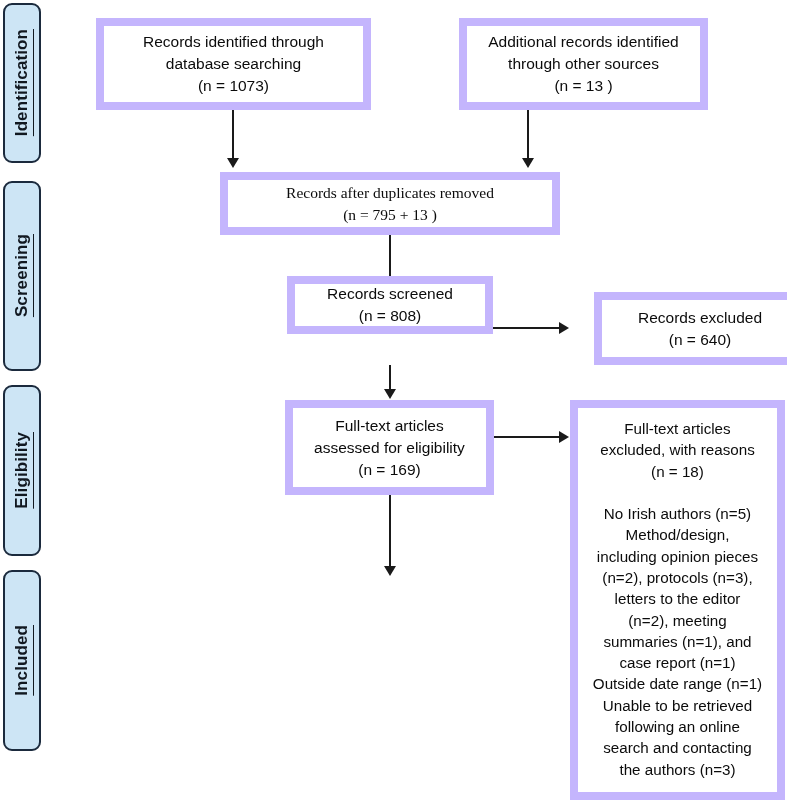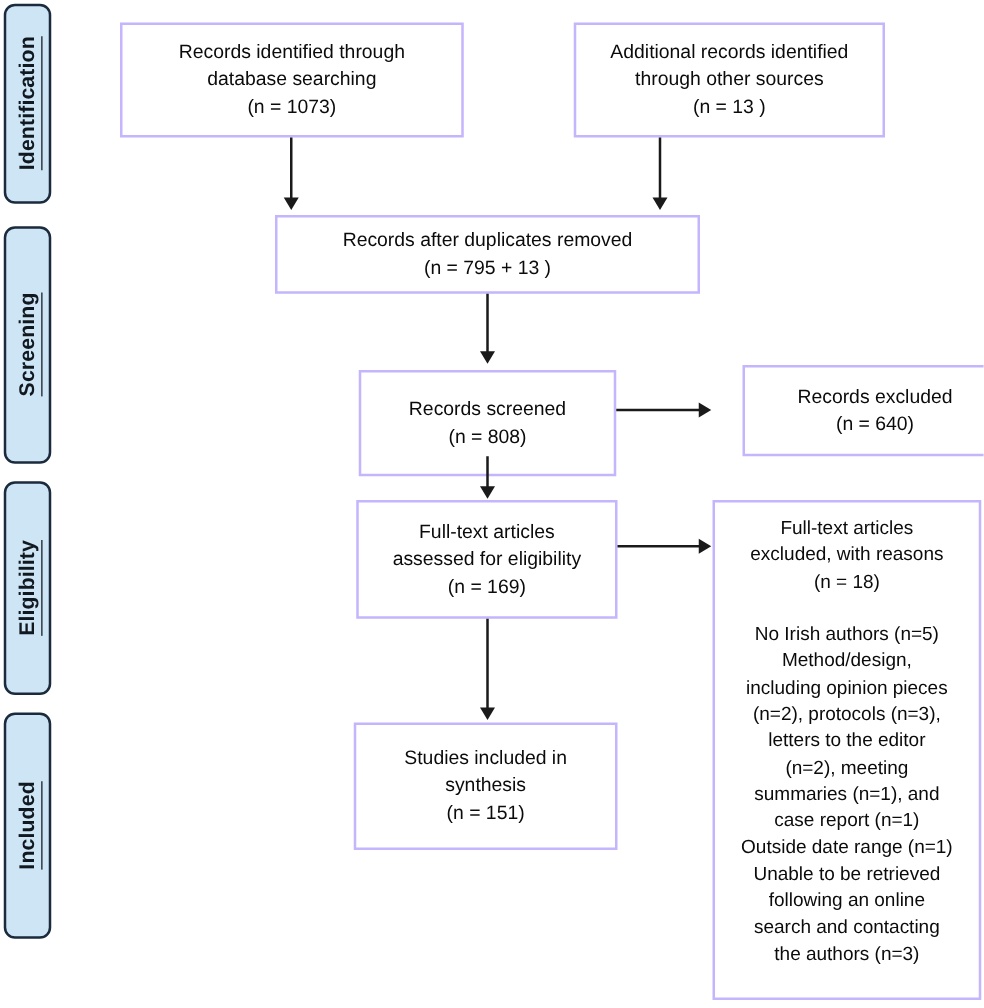--- a/index.html
+++ b/index.html
@@ -41,21 +41,21 @@
     color: #111820;
     text-decoration: underline;
     text-underline-offset: 2px;
     white-space: nowrap;
   }
 
   
   .flow-box {
     position: absolute;
     background: #ffffff;
-    border: 2px solid #c4b5fd;
+    border: 8px solid #c4b5fd;
     box-sizing: border-box;
     display: flex;
     align-items: center;
     justify-content: center;
     text-align: center;
     padding: 4px 6px;
   }
   .flow-box-text {
     font-size: 15.5px;
     line-height: 1.42;
@@ -127,29 +127,29 @@
 through other sources
 (n =  13 )</span>
   </div>
 
   <div class="conn-v" style="left:232px; top:110px; height:50px;"></div>
   <div class="arrow-down" style="left:227px; top:158px;"></div>
 
   <div class="conn-v" style="left:527px; top:110px; height:50px;"></div>
   <div class="arrow-down" style="left:522px; top:158px;"></div>
 
-  <div class="flow-box" style="left:220px; top:172px; width:340px; height:63px;">
+  <div class="flow-box" style="left:220px; top:172px; width:340px; height:63px;font-family:Liberation Serif, serif;">
     <span class="flow-box-text">Records after duplicates removed
 (n =  795 + 13 )</span>
   </div>
 
   <div class="conn-v" style="left:389px; top:235px; height:47px;"></div>
   <div class="arrow-down" style="left:384px; top:281px;"></div>
 
-  <div class="flow-box" style="left:287px; top:296px; width:206px; height:85px;">
+  <div class="flow-box" style="left:287px; top:276px; width:206px; height:58px;">
     <span class="flow-box-text">Records screened
 (n =  808)</span>
   </div>
 
   <div class="flow-box" style="left:570px; top:292px; width:212px; height:73px;margin-left:24px;">
     <span class="flow-box-text">Records excluded
 (n =  640)</span>
   </div>
 
   <div class="conn-h" style="left:493px; top:327px; width:68px;"></div>
@@ -183,19 +183,14 @@
 search and contacting
 the authors (n=3)</span>
   </div>
 
   <div class="conn-h" style="left:494px; top:436px; width:67px;"></div>
   <div class="arrow-right" style="left:559px; top:431px;"></div>
 
   <div class="conn-v" style="left:389px; top:495px; height:72px;"></div>
   <div class="arrow-down" style="left:384px; top:566px;"></div>
 
-  <div class="flow-box" style="left:283px; top:578px; width:211px; height:102px;">
-    <span class="flow-box-text">Studies included in
-synthesis
-(n = 151)</span>
-  </div>
 
 </div>
 
 </body></html>

